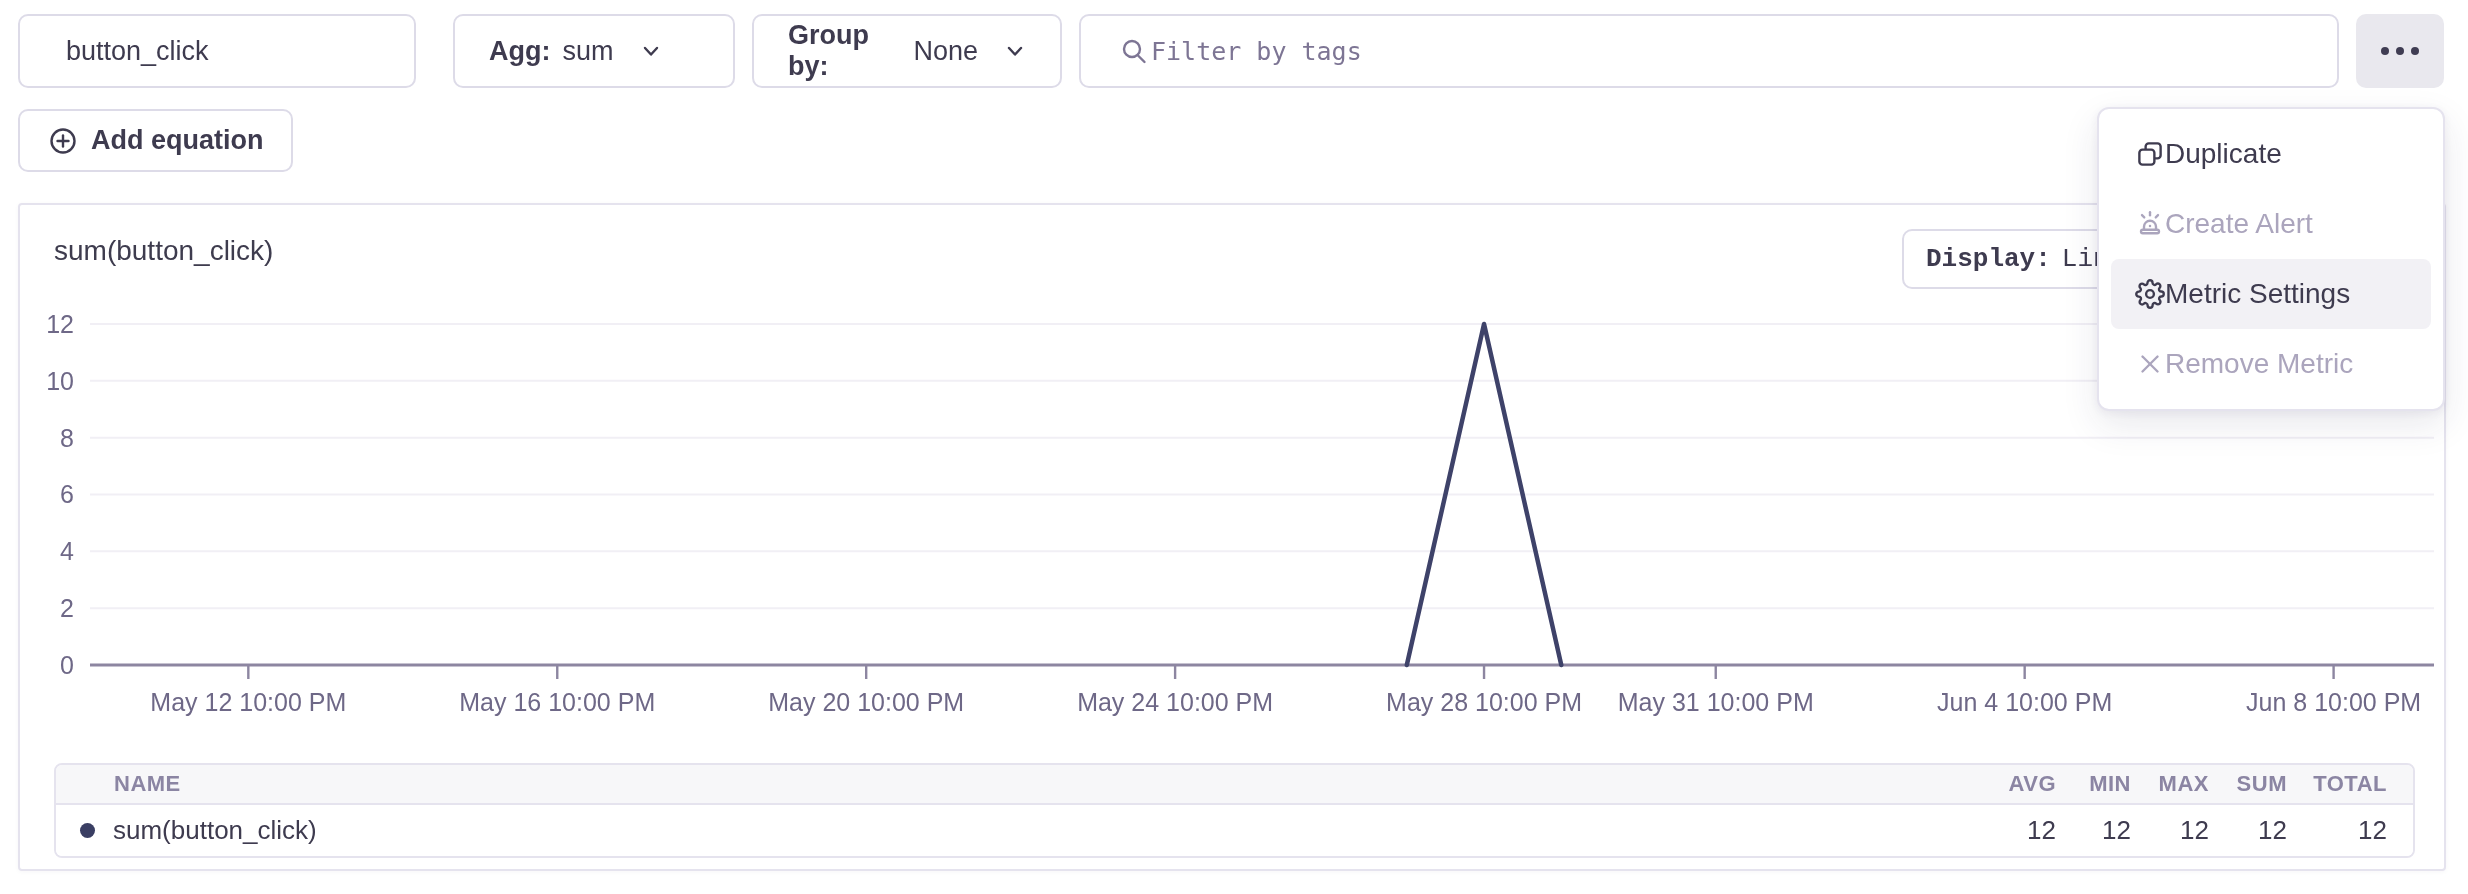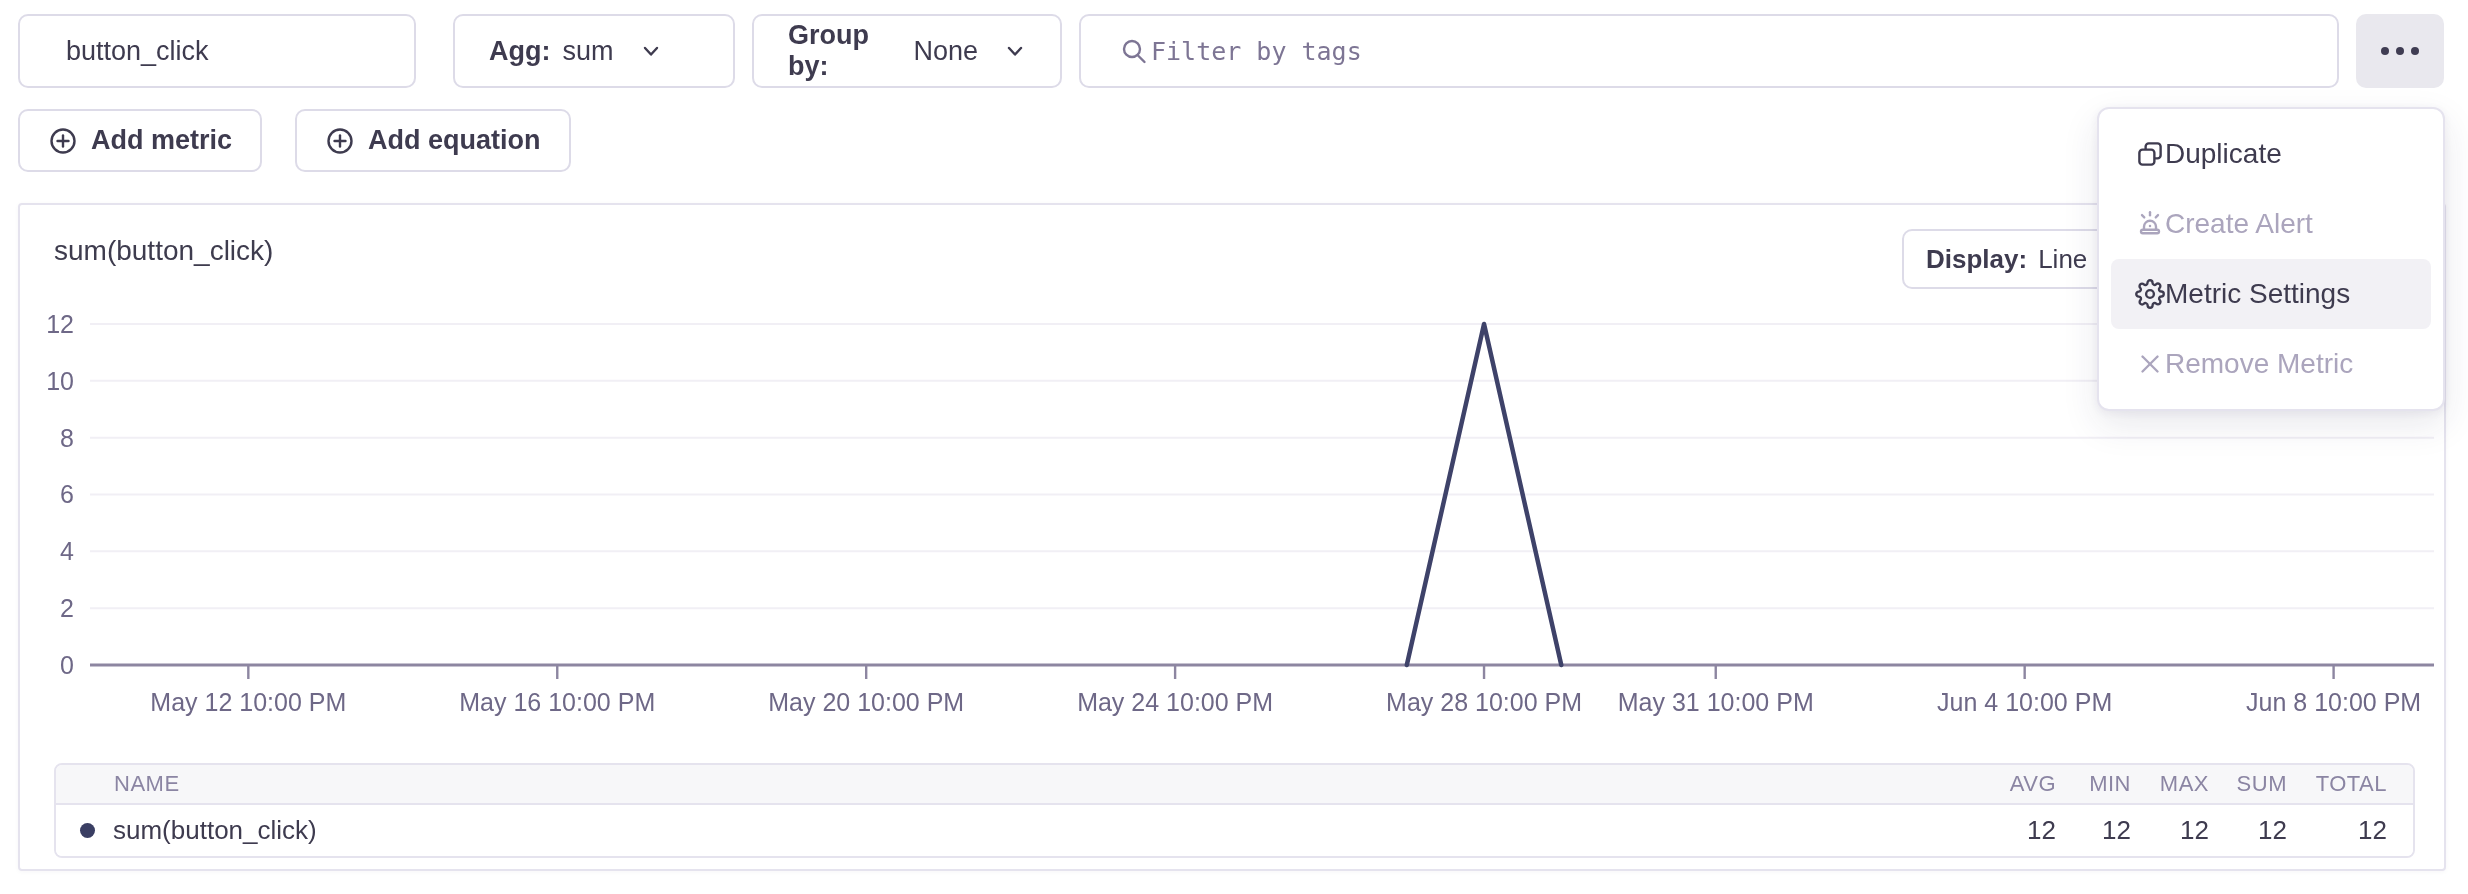--- a/index.html
+++ b/index.html
@@ -64,36 +64,36 @@
     box-shadow: 0 1px 4px rgba(40,35,80,.04);
   }
   .card-title {
     position: absolute; left: 34px; top: 30px;
     font-size: 28px; font-weight: 500; color: #3e3c4e;
   }
   .display-btn {
     position: absolute; left: 1882px; top: 24px; width: 216px; height: 60px;
     background: #fff; border: 2px solid #dddbe8; border-radius: 10px;
     display: flex; align-items: center; gap: 11px; padding: 0 22px;
-    font-family: Liberation Sans, sans-serif; font-size: 26px; color: #3e3b4f; cursor: pointer;
+    font-family: Liberation Mono, monospace; font-size: 26px; color: #3e3b4f; cursor: pointer;
     overflow: hidden; white-space: nowrap;
   }
   .display-btn .lbl { font-weight: 700; }
   #chart { position: absolute; left: 0; top: 90px; width: 2428px; height: 445px; }
 
   
   .sum-table {
     position: absolute; left: 34px; top: 558px; width: 2361px;
     border: 2px solid #e5e3ee; border-radius: 8px; overflow: hidden;
     font-size: 26px;
   }
   .t-head {
     height: 40px; background: #f7f7f9; border-bottom: 2px solid #e5e3ee;
     display: flex; align-items: center;
-    color: #8b85a3; font-weight: 400; font-size: 22px; letter-spacing: .5px;
+    color: #8b85a3; font-weight: 700; font-size: 22px; letter-spacing: .5px;
   }
   .t-row { height: 51px; background: #fff; display: flex; align-items: center; color: #3e3b4f; }
   .c-name { flex: 1; display: flex; align-items: center; }
   .t-head .c-name { padding-left: 58px; }
   .t-row .c-name { padding-left: 24px; }
   .series-dot { width: 15px; height: 15px; border-radius: 50%; background: #3a3e63; margin-right: 18px; flex: none; }
   .c-num { text-align: right; flex: none; }
   .c-avg { width: 68px; } .c-min { width: 75px; } .c-max { width: 78px; }
   .c-sum { width: 78px; } .c-total { width: 100px; }
   .t-pad { width: 26px; flex: none; }
@@ -160,30 +160,20 @@
     <button class="more-btn">
       <span class="icon" style="gap:7px;display:flex">
         <span class="dot"></span>
           <span class="dot"></span>
           <span class="dot"></span>
       </span>
     </button>
   </div>
 
   <div class="actions-row">
-    <button class="action-btn">
-      <span class="icon">
-        <svg width="30" height="30" viewBox="0 0 30 30" fill="none" stroke="#3e3b4f" stroke-width="2.4" stroke-linecap="round">
-            <circle cx="15" cy="15" r="11.5"></circle>
-            <line x1="15" y1="9.5" x2="15" y2="20.5"></line>
-            <line x1="9.5" y1="15" x2="20.5" y2="15"></line>
-          </svg>
-      </span>
-      <span>Add metric</span>
-    </button>
     <button class="action-btn">
       <span class="icon">
         <svg width="30" height="30" viewBox="0 0 30 30" fill="none" stroke="#3e3b4f" stroke-width="2.4" stroke-linecap="round">
             <circle cx="15" cy="15" r="11.5"></circle>
             <line x1="15" y1="9.5" x2="15" y2="20.5"></line>
             <line x1="9.5" y1="15" x2="20.5" y2="15"></line>
           </svg>
       </span>
       <span>Add equation</span>
     </button>

